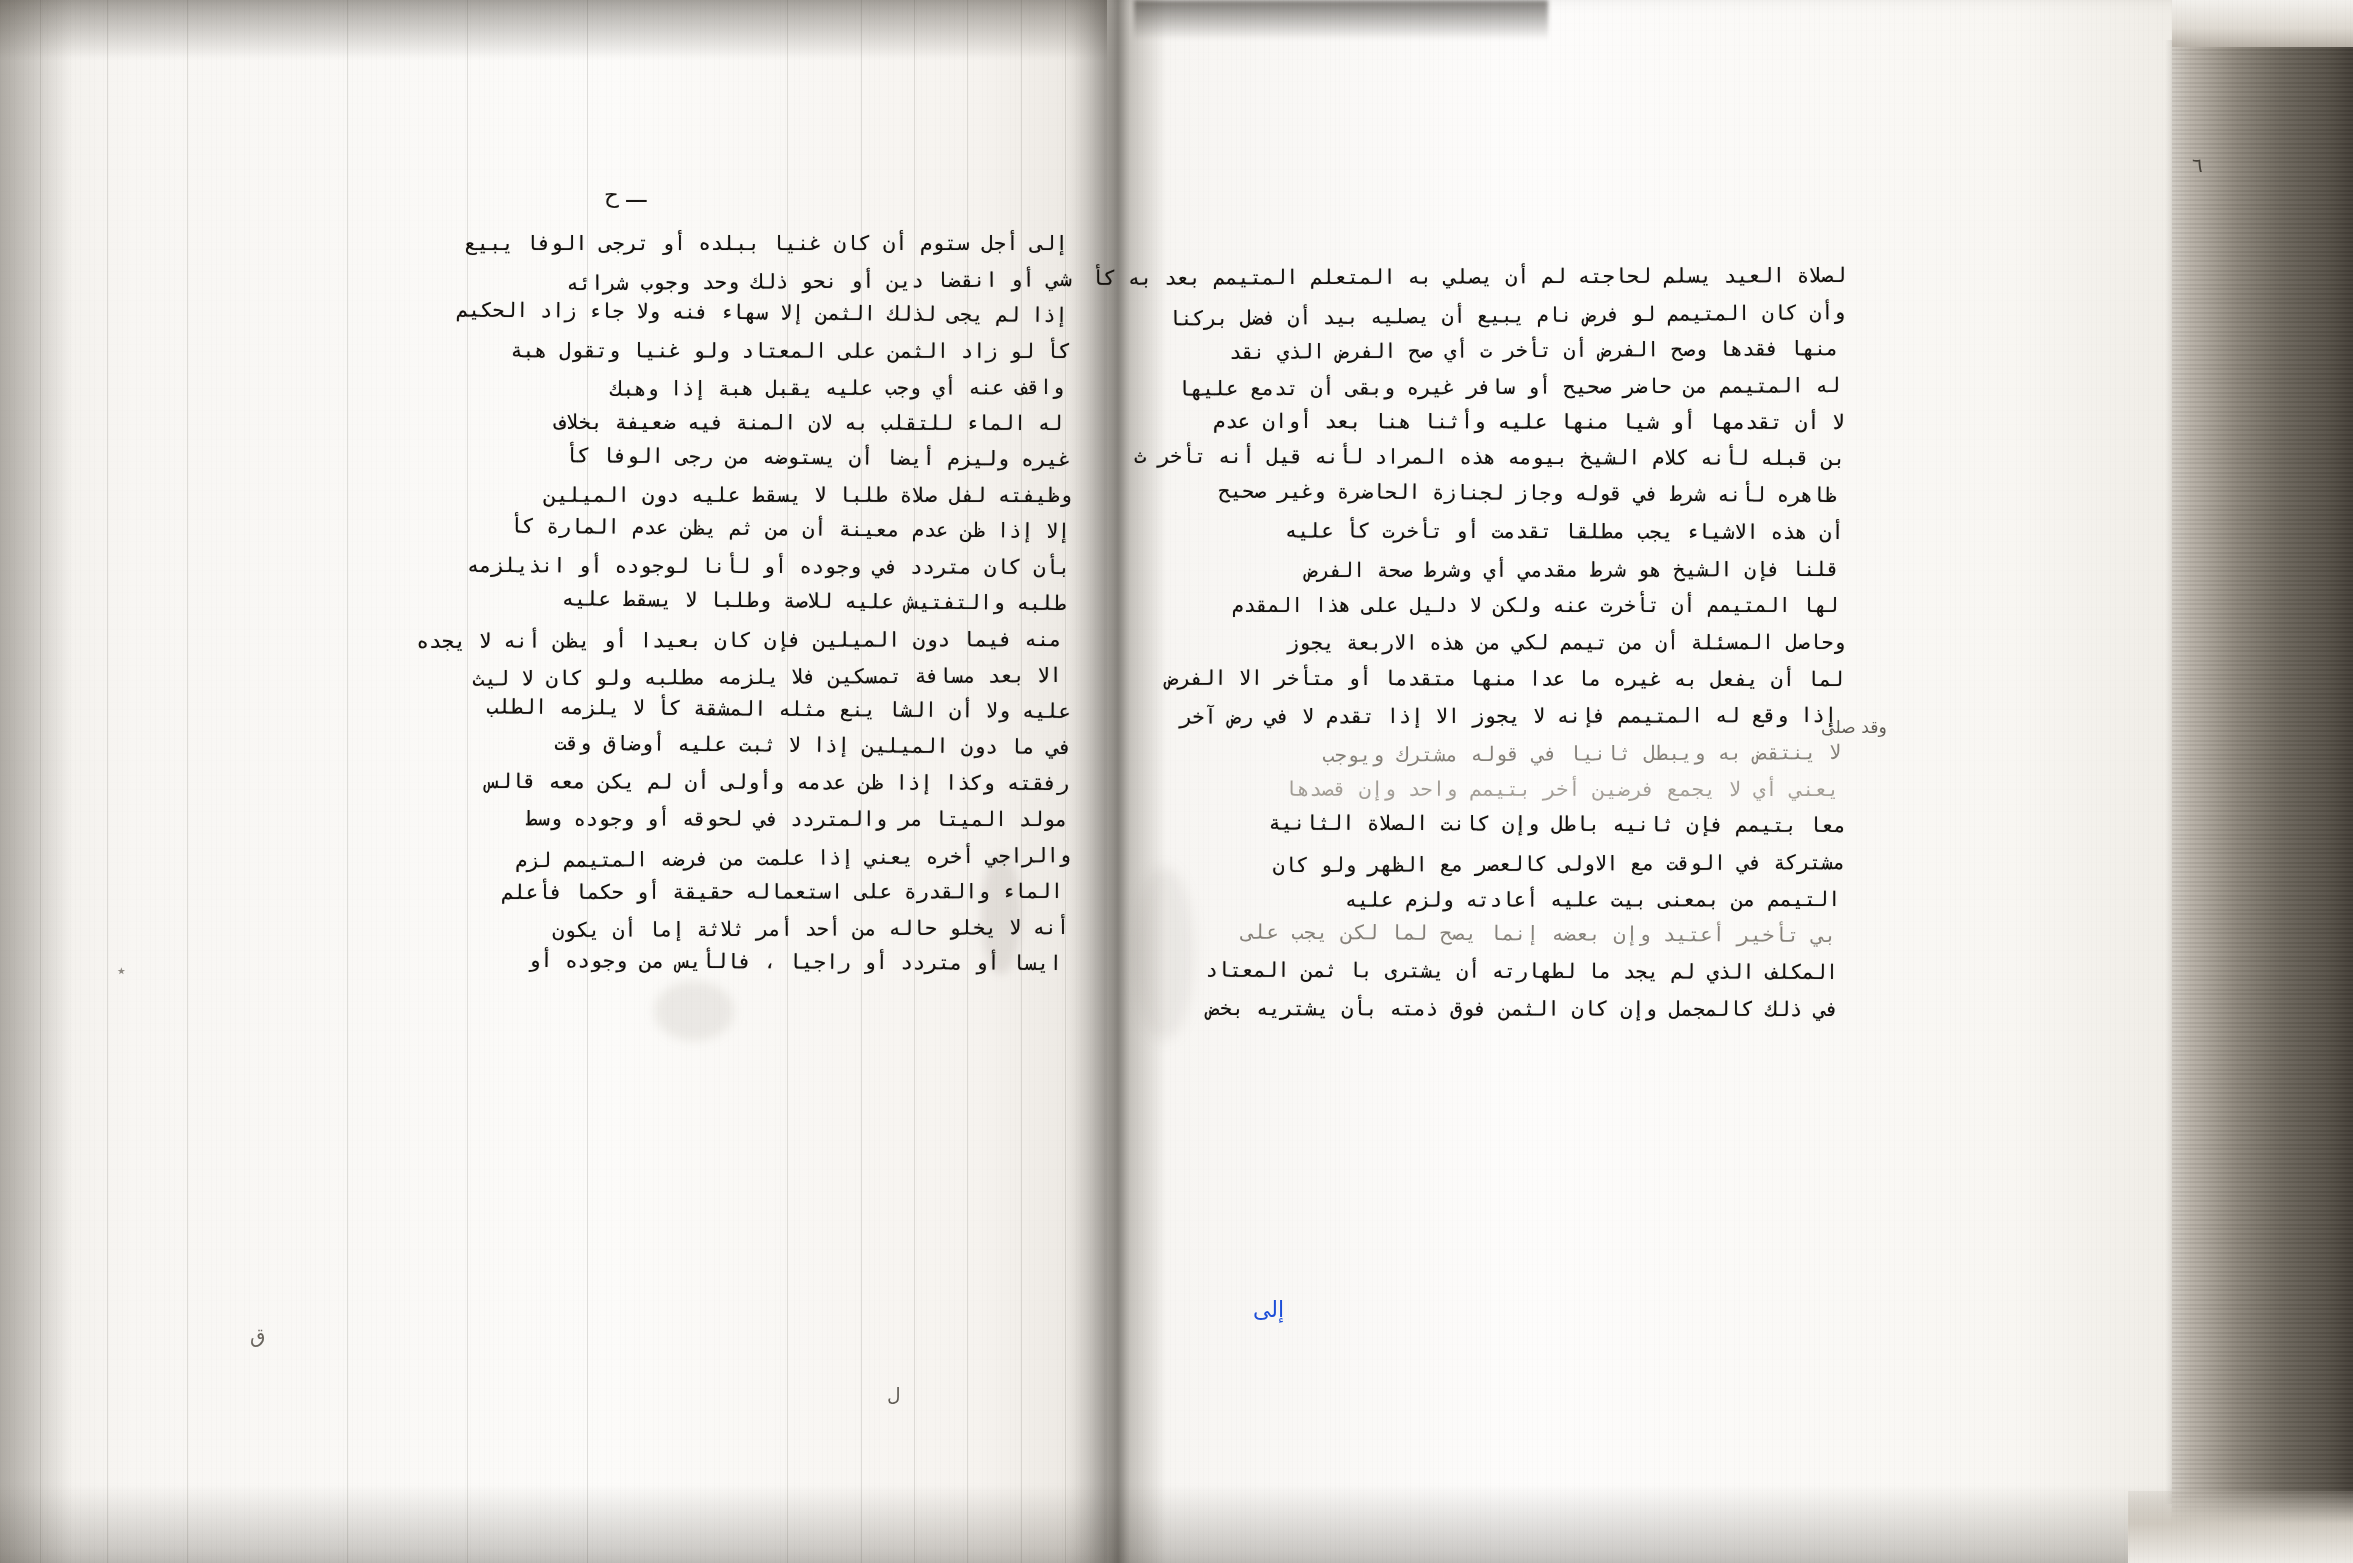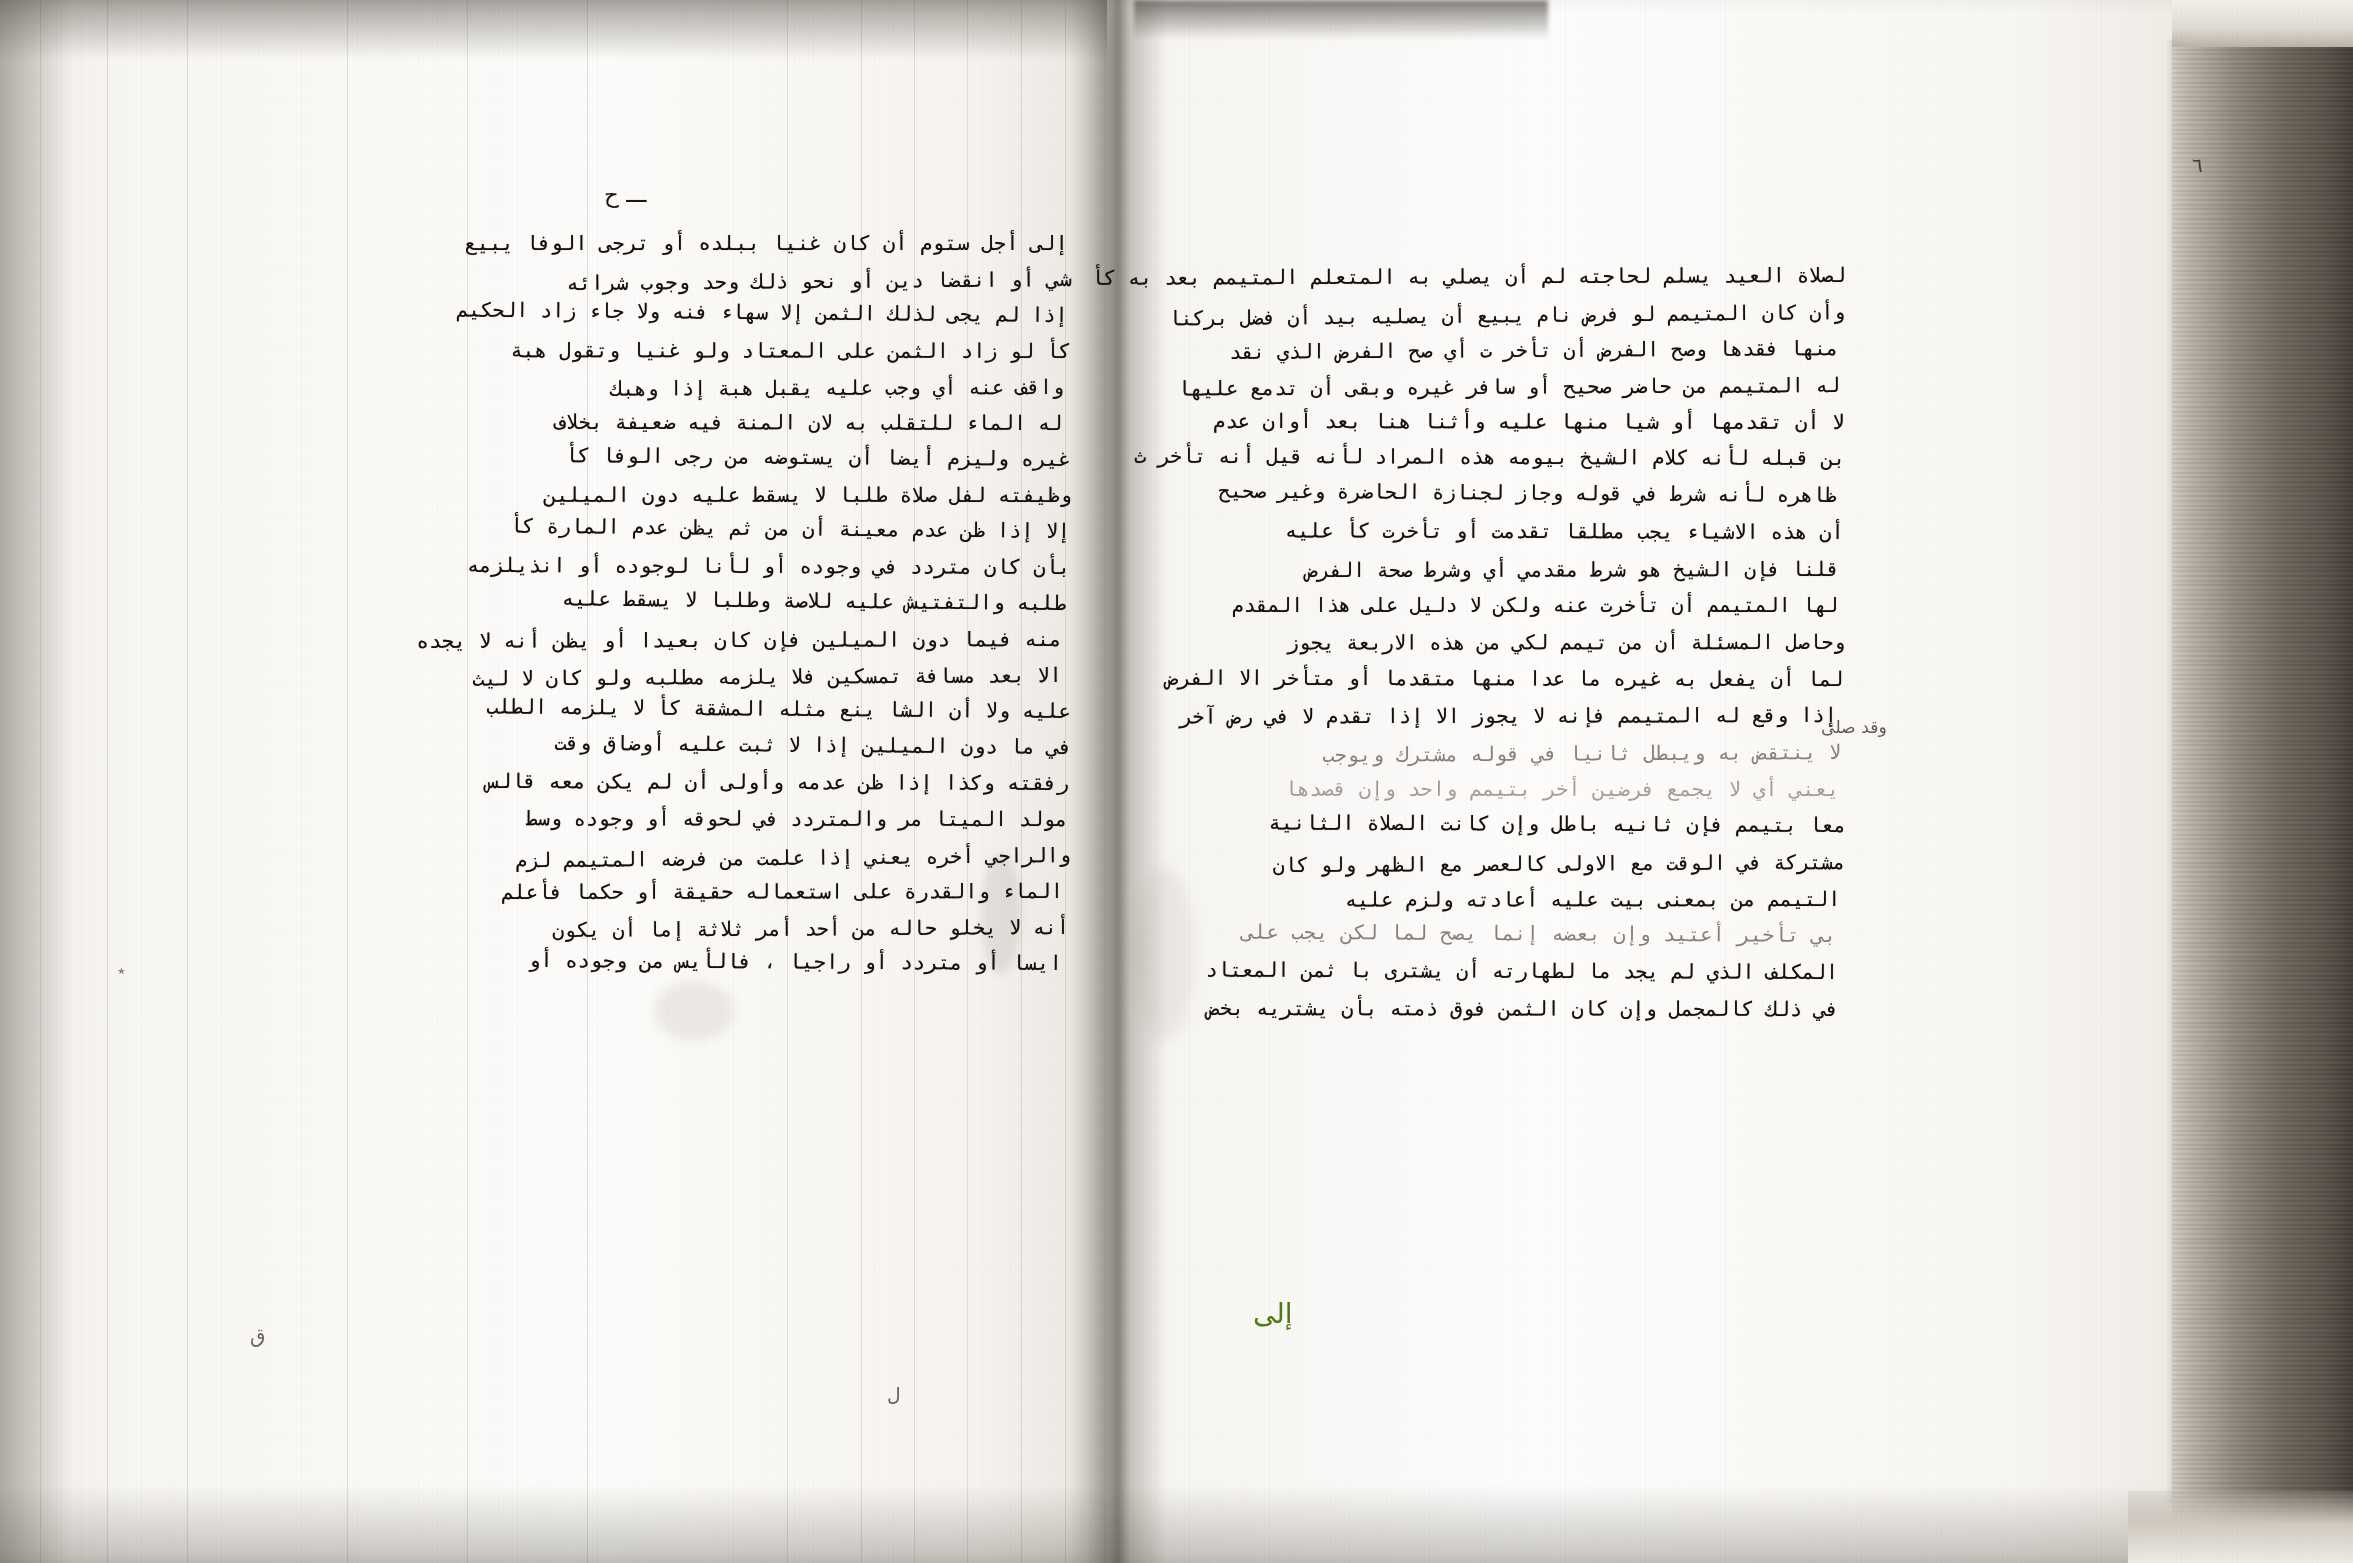--- a/index.html
+++ b/index.html
@@ -173,22 +173,22 @@
     font-size: 23px;
     color: #1a1713;
     direction: rtl;
   }
 
   
   .catchword {
     position: absolute;
     left: 1253px;
     top: 1297px;
-    font-size: 28px;
-    color: #4d7c0f;
+    font-size: 22px;
+    color: #1d4ed8;
     direction: rtl;
   }
 
   
   .margin-note {
     position: absolute;
     direction: rtl;
     font-size: 17.3px;
     color: #3b362e;
     opacity: .8;

